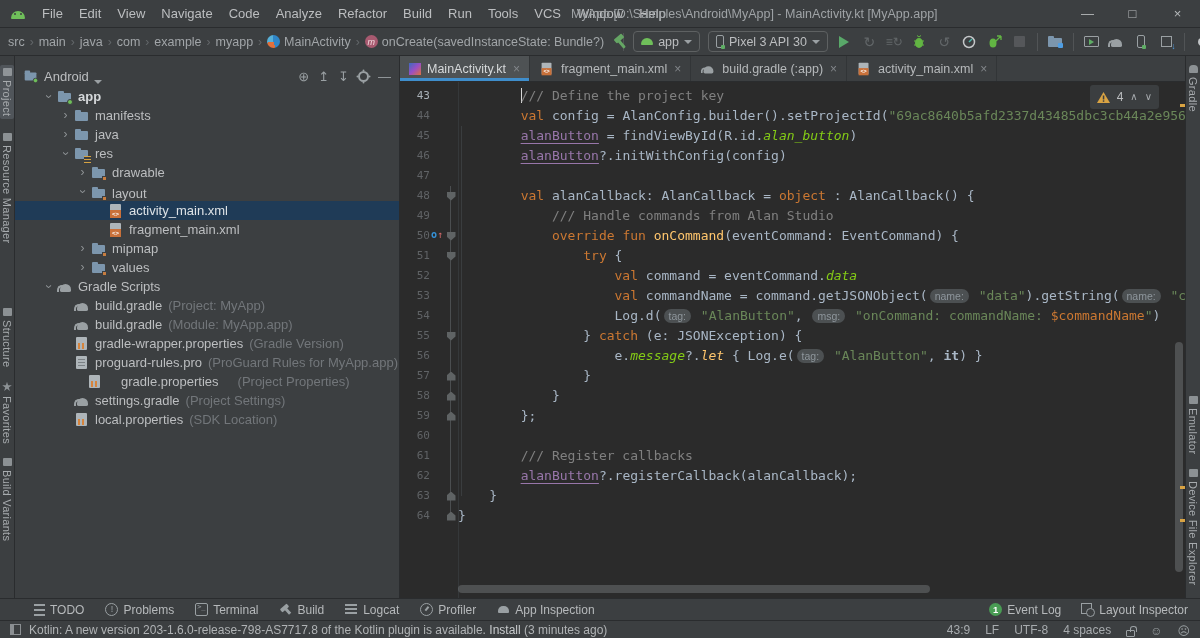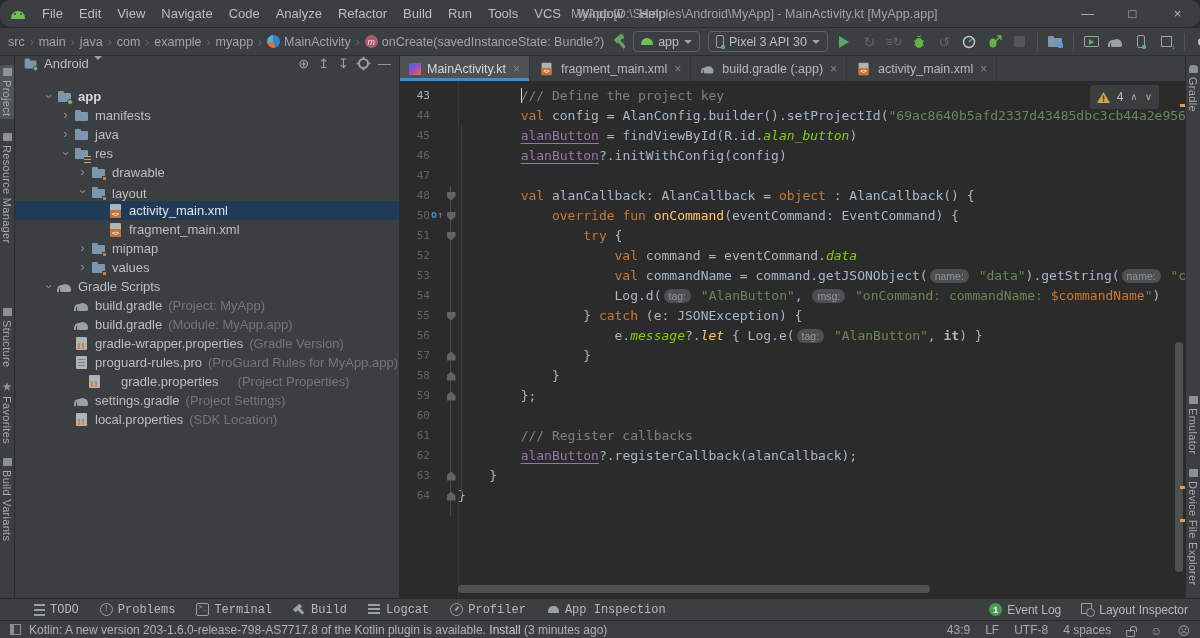--- a/index.html
+++ b/index.html
@@ -1,21 +1,21 @@
 <!DOCTYPE html>
 <html><head>
 <meta charset="utf-8">
 <style>
   *{box-sizing:border-box;margin:0;padding:0;}
   html,body{width:1200px;height:638px;overflow:hidden;background:#2b2b2b;
     font-family:"Liberation Sans",sans-serif;font-size:13px;color:#bbbbbb;}
   .app{width:1200px;height:638px;display:flex;flex-direction:column;}
 
   
-  .titlebar{height:28px;background:#3c3f41;border-bottom:1px solid #2a2c2e;display:flex;align-items:center;position:relative;flex:none;border-radius:11px;}
+  .titlebar{height:28px;background:#3c3f41;border-bottom:1px solid #2a2c2e;display:flex;align-items:center;position:relative;flex:none;}
   .as-logo{width:16px;height:14px;margin:0 8px 0 10px;position:relative;}
   .as-logo::before{content:"";position:absolute;left:1px;top:4px;width:14px;height:8px;background:#6fbf5a;border-radius:7px 7px 1px 1px;}
   .as-logo::after{content:"";position:absolute;left:4px;top:6px;width:2px;height:2px;background:#3c3f41;border-radius:50%;box-shadow:6px 0 0 #3c3f41;}
   .menubar{display:flex;}
   .menu-item{padding:4px 8px;color:#bcbec0;cursor:default;}
   .window-title{position:absolute;left:571px;top:0;height:28px;display:flex;align-items:center;color:#9fa3a6;font-size:12.5px;white-space:nowrap;}
   .window-controls{margin-left:auto;display:flex;height:28px;}
   .wbtn{width:45px;height:28px;display:flex;align-items:center;justify-content:center;color:#b6b9bb;font-size:13px;}
 
   
@@ -60,21 +60,21 @@
   .stripe-item{display:flex;flex-direction:column;align-items:center;margin:7px 0;}
   .stripe-item.active{background:#50555a;padding:3px 1px;border-radius:2px;}
   .s-icon{width:9px;height:8px;background:#9aa0a3;border-radius:1px;margin-bottom:4px;opacity:.85;}
   .s-icon.star{background:#9aa0a3;clip-path:polygon(50% 0,61% 35%,98% 35%,68% 57%,79% 91%,50% 70%,21% 91%,32% 57%,2% 35%,39% 35%);width:10px;height:10px;}
   .s-icon.elephant{border-radius:4px 4px 1px 1px;}
   .stripe-label{writing-mode:vertical-rl;font-size:11px;color:#a7abae;letter-spacing:.3px;}
   .spacer{flex:1;}
 
   
   .project-panel{width:385px;background:#3c3f41;border-right:1px solid #2a2c2e;display:flex;flex-direction:column;flex:none;}
-  .pp-header{height:28px;display:flex;align-items:flex-start;padding:0 8px;gap:5px;flex:none;}
+  .pp-header{height:28px;display:flex;align-items:flex-end;padding:0 8px;gap:5px;flex:none;}
   .pp-title{color:#bcbec0;}
   .pp-icons{margin-left:auto;display:flex;align-items:center;gap:9px;color:#9aa0a3;font-size:13px;}
   .gear-icon{width:11px;height:11px;border:2px solid #9aa0a3;border-radius:50%;position:relative;box-shadow:0 -6px 0 -4.5px #9aa0a3,0 6px 0 -4.5px #9aa0a3,-6px 0 0 -4.5px #9aa0a3,6px 0 0 -4.5px #9aa0a3;}
   .tree{flex:1;overflow:hidden;font-size:13px;padding-top:3px;}
   .tree-row{height:19px;display:flex;align-items:center;white-space:nowrap;color:#bcbec0;}
   .tree-row.selected{background:#1f3b57;color:#dde2e6;}
   .chev{width:17px;flex:none;text-align:center;color:#8f9396;font-size:12px;line-height:19px;}
   .chev.expanded{transform:rotate(90deg);}
   .tree-label{margin-left:5px;}
   .tree-label.bold{font-weight:bold;color:#d5d8da;}
@@ -128,21 +128,21 @@
   .fold-vline{position:absolute;left:50px;top:104px;width:1px;height:330px;background:#4b4e50;}
   .indent-guide{position:absolute;left:61px;top:44px;width:1px;height:370px;background:#3a3d3f;}
   .warn-widget{position:absolute;top:3px;right:26px;display:flex;align-items:center;gap:7px;padding:2px 7px;background:#3b3e40;border-radius:3px;font-family:"Liberation Sans",sans-serif;font-size:12px;color:#bcbec0;}
   .warn-chev{color:#a7abae;font-size:10px;}
   .vscroll{position:absolute;right:2px;top:260px;width:8px;height:230px;background:rgba(170,175,180,.28);border-radius:4px;}
   .hscroll{position:absolute;left:58px;bottom:5px;width:472px;height:8px;background:rgba(170,175,180,.28);border-radius:4px;}
   .stripe-mark{position:absolute;right:0;width:5px;height:3px;background:#d9a343;}
 
   
   .bwin{height:22px;background:#3c3f41;border-top:1px solid #2a2c2e;display:flex;align-items:center;padding:0 12px;font-size:12px;color:#b6b9bb;flex:none;}
-  .bwin-left{display:flex;gap:21px;margin-left:22px;font-family:Liberation Mono, monospace;}
+  .bwin-left{display:flex;gap:21px;margin-left:22px;}
   .bwin-right{margin-left:auto;display:flex;gap:20px;align-items:center;}
   .bitem{display:flex;align-items:center;gap:5px;}
   .bicon{width:13px;height:13px;position:relative;display:inline-block;flex:none;}
   .bicon.todo{background:repeating-linear-gradient(to bottom,#9aa0a3 0 2px,transparent 2px 5px);width:11px;height:12px;}
   .bicon.problems::before{content:"";position:absolute;inset:0;border:1px solid #9aa0a3;border-radius:50%;}
   .bicon.problems::after{content:"!";position:absolute;left:0;right:0;text-align:center;font-size:9px;line-height:13px;color:#9aa0a3;}
   .bicon.terminal::before{content:"";position:absolute;inset:0;border:1px solid #9aa0a3;border-radius:2px;}
   .bicon.terminal::after{content:">_";position:absolute;left:2px;top:0;font-size:7px;color:#9aa0a3;font-family:"DejaVu Sans Mono",monospace;}
   .bicon.build::before{content:"";position:absolute;left:0;top:3px;width:9px;height:4px;background:#9aa0a3;transform:rotate(-42deg);border-radius:1px;}
   .bicon.build::after{content:"";position:absolute;left:6px;top:4px;width:2.5px;height:8px;background:#9aa0a3;transform:rotate(-42deg);}
@@ -546,20 +546,26 @@
           </div>
           <div class="eline">
             <span class="gnum">48</span>
             <span class="gicon"></span>
             <span class="gfold">
               <span class="fold-d"></span>
             </span>
             <span class="ltext"><span class="tok-pl">        </span><span class="tok-kw">val</span><span class="tok-pl"> alanCallback: AlanCallback = </span><span class="tok-kw">object</span><span class="tok-pl"> : AlanCallback() {</span></span>
           </div>
           <div class="eline">
+            <span class="gnum">49</span>
+            <span class="gicon"></span>
+            <span class="gfold"></span>
+            <span class="ltext"><span class="tok-pl">            </span><span class="tok-cm">/// Handle commands from Alan Studio</span></span>
+          </div>
+          <div class="eline">
             <span class="gnum">50</span>
             <span class="gicon"><span class="ovr-o">o</span><span class="ovr-a">↑</span></span>
             <span class="gfold">
               <span class="fold-d"></span>
             </span>
             <span class="ltext"><span class="tok-pl">            </span><span class="tok-kw">override</span><span class="tok-pl"> </span><span class="tok-kw">fun</span><span class="tok-pl"> </span><span class="tok-fn">onCommand</span><span class="tok-pl">(eventCommand: EventCommand) {</span></span>
           </div>
           <div class="eline">
             <span class="gnum">51</span>
             <span class="gicon"></span>

